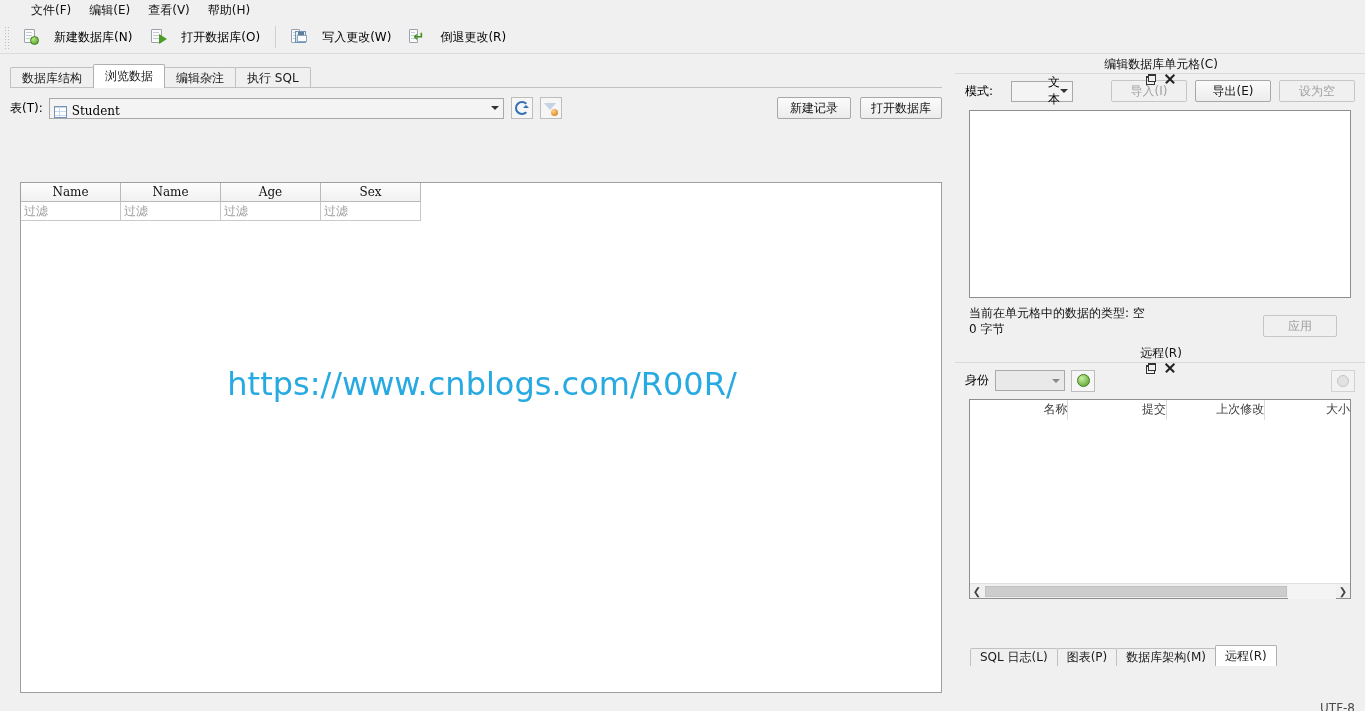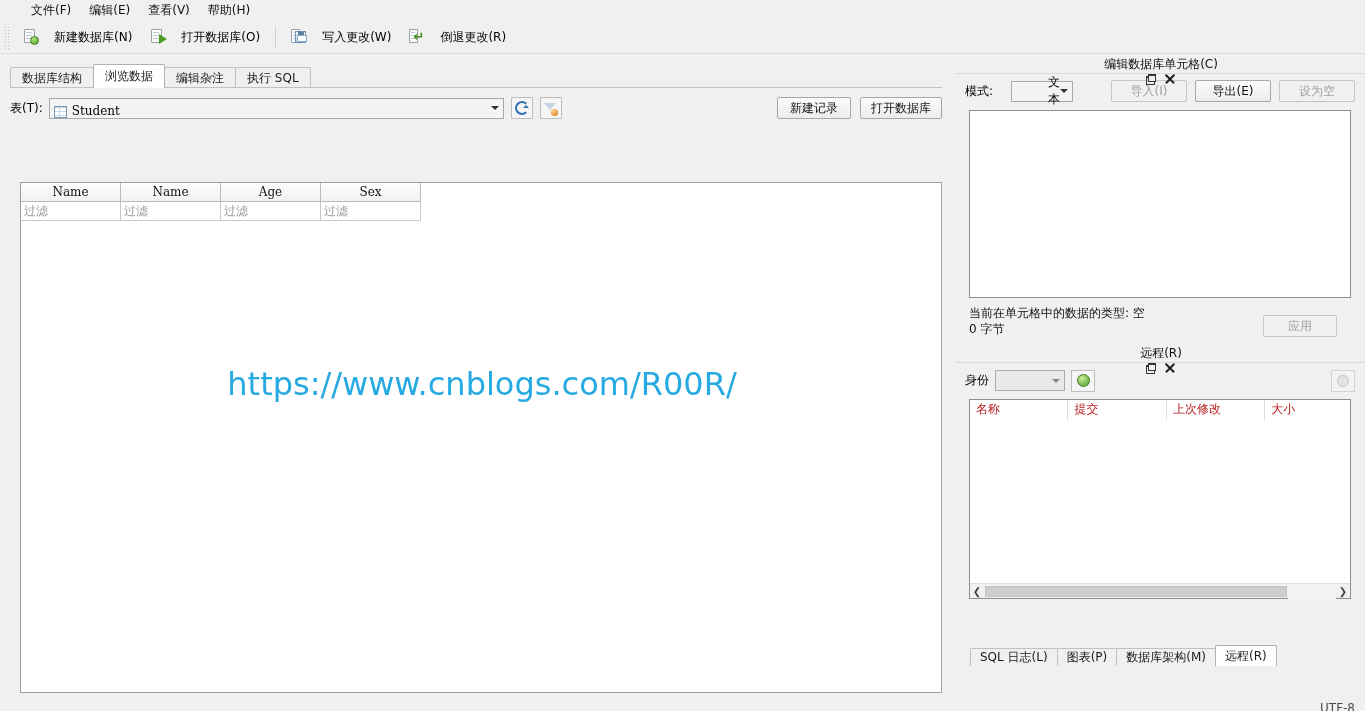--- a/index.html
+++ b/index.html
@@ -256,21 +256,21 @@
   .dl-btn { margin-left: auto; width: 24px; height: 22px; border: 1px solid #d3d3d3; background: #f2f2f2; display: flex; align-items: center; justify-content: center; }
   .dl-g { width: 12px; height: 12px; border-radius: 50%; background: #e2e2e2; border: 1px solid #c4c4c4; }
 
   .remote-list {
     margin: 6px 14px 0 14px; height: 200px; background: #fff; border: 1px solid #8e8e8e;
     display: flex; flex-direction: column;
   }
   .rl-head { display: flex; height: 20px; border-bottom: 1px solid #dcdcdc; }
   .rl-head .rhc {
     height: 20px; line-height: 19px; font-size: 12px; padding-left: 6px;
-    border-right: 1px solid #dcdcdc; color: #b91c1c; background: #fff; cursor: default;
+    border-right: 1px solid #dcdcdc; color: #404040; background: #fff; cursor: default; text-align: right;
   }
   .rl-body { flex: 1; background: #fff; }
   .hscroll { height: 15px; background: #f0f0f0; display: flex; align-items: center; border-top: 1px solid #e0e0e0; }
   .hs-arrow { width: 14px; height: 15px; display: flex; align-items: center; justify-content: center; font-size: 10px; color: #444; cursor: default; }
   .hs-thumb { flex: 1; height: 11px; background: #cdcdcd; border: 1px solid #c2c2c2; margin: 0 1px; }
   .hs-track-r { width: 48px; height: 15px; background: #f4f4f4; }
 
   .bottom-tabs {
     position: absolute; left: 970px; top: 644px; display: flex; align-items: flex-end; height: 22px;
   }

